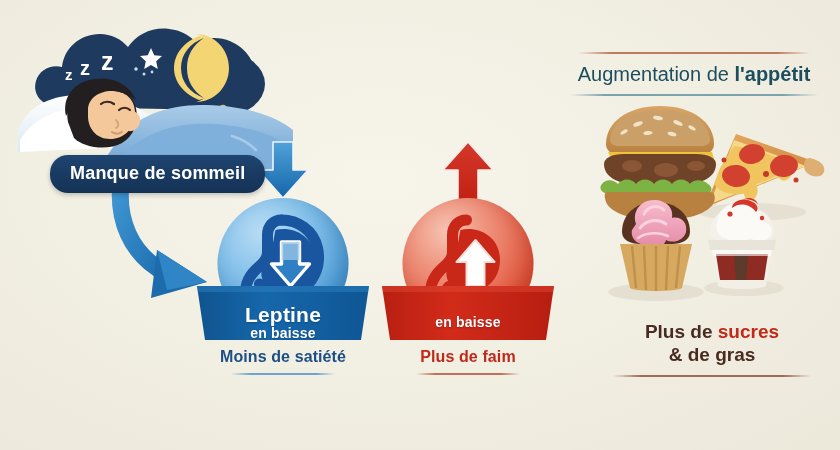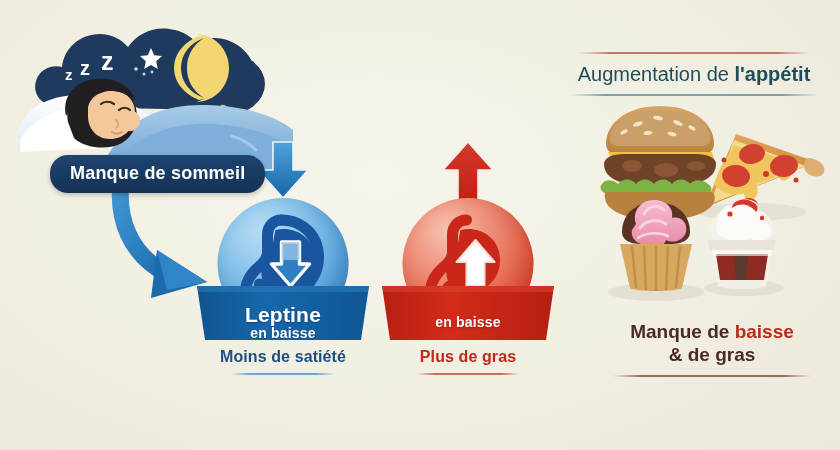--- a/index.html
+++ b/index.html
@@ -303,21 +303,21 @@
           </linearGradient>
         </defs>
         <path d="M0,0 L172,0 L164,54 L8,54 Z" fill="url(#redBanG)"></path>
         <path d="M0,0 L172,0 L171,6 L1,6 Z" fill="#e04631" opacity=".5"></path>
       </svg>
       <div class="btext">
         <span class="l2">en baisse</span>
       </div>
     </div>
 
-    <div class="sub red">Plus de gras</div>
+    <div class="sub red">Plus de faim</div>
     <div class="rule red"></div>
   </div>
 
   <div id="appetite-heading">
     <div class="hrule-top"></div>
     <div class="htxt">
       <span class="w1">Augmentation de </span><span class="w2">l'appétit</span>
     </div>
     <div class="hrule-bot"></div>
   </div>
@@ -422,19 +422,19 @@
         <path d="M128,154 L188,154 L182,190 C178,194 138,194 134,190 Z" fill="#f2efe6"></path>
         <path d="M132,158 L184,158 L180,184 L136,184 Z" fill="#8e2b22"></path>
         <path d="M150,158 L164,158 L162,184 L152,184 Z" fill="#5c3a2c"></path>
         <path d="M128,154 L188,154 L187,160 L129,160 Z" fill="#ffffff" opacity=".6"></path>
       </g>
     </svg>
   </div>
 
   <div id="craving">
     <div class="ctxt">
-      <span>Manque de </span><span class="hl">baisse</span><br>
+      <span>Plus de </span><span class="hl">sucres</span><br>
       <span>&amp; de gras</span>
     </div>
     <div class="crule"></div>
   </div>
 
 </div>
 
 </body></html>

